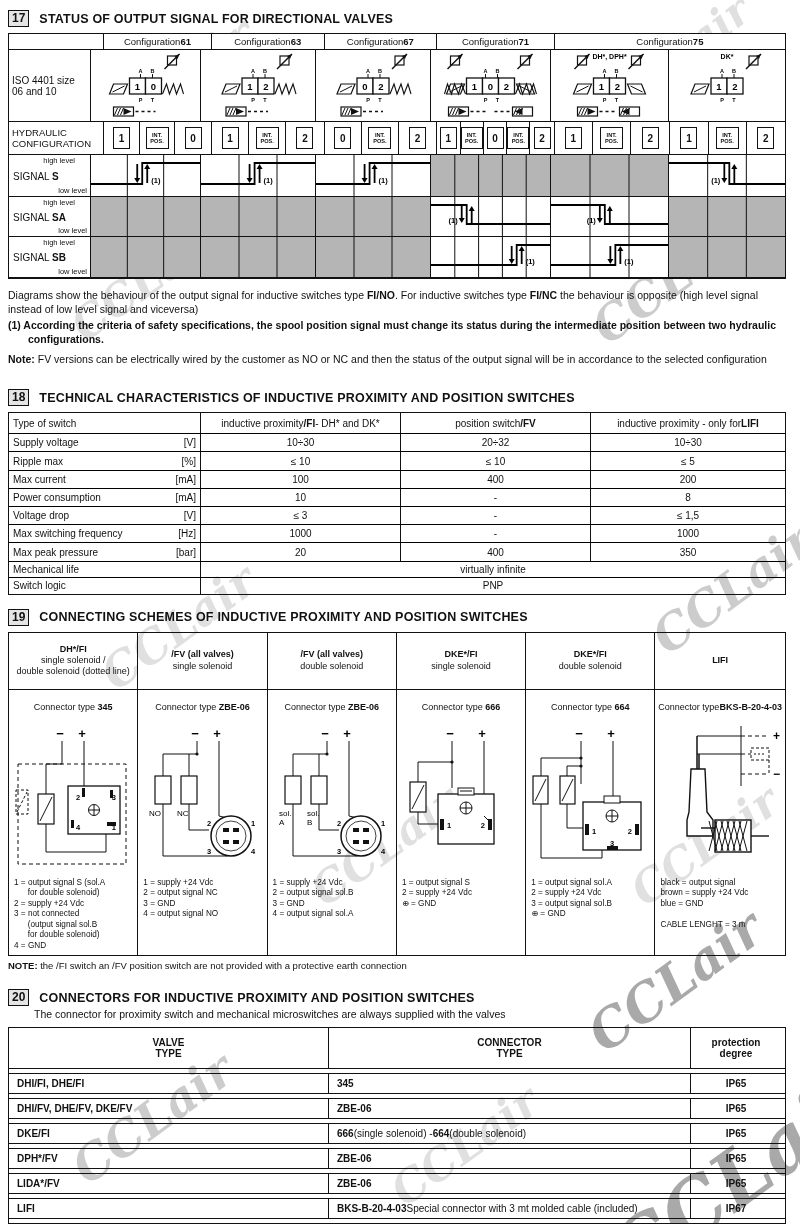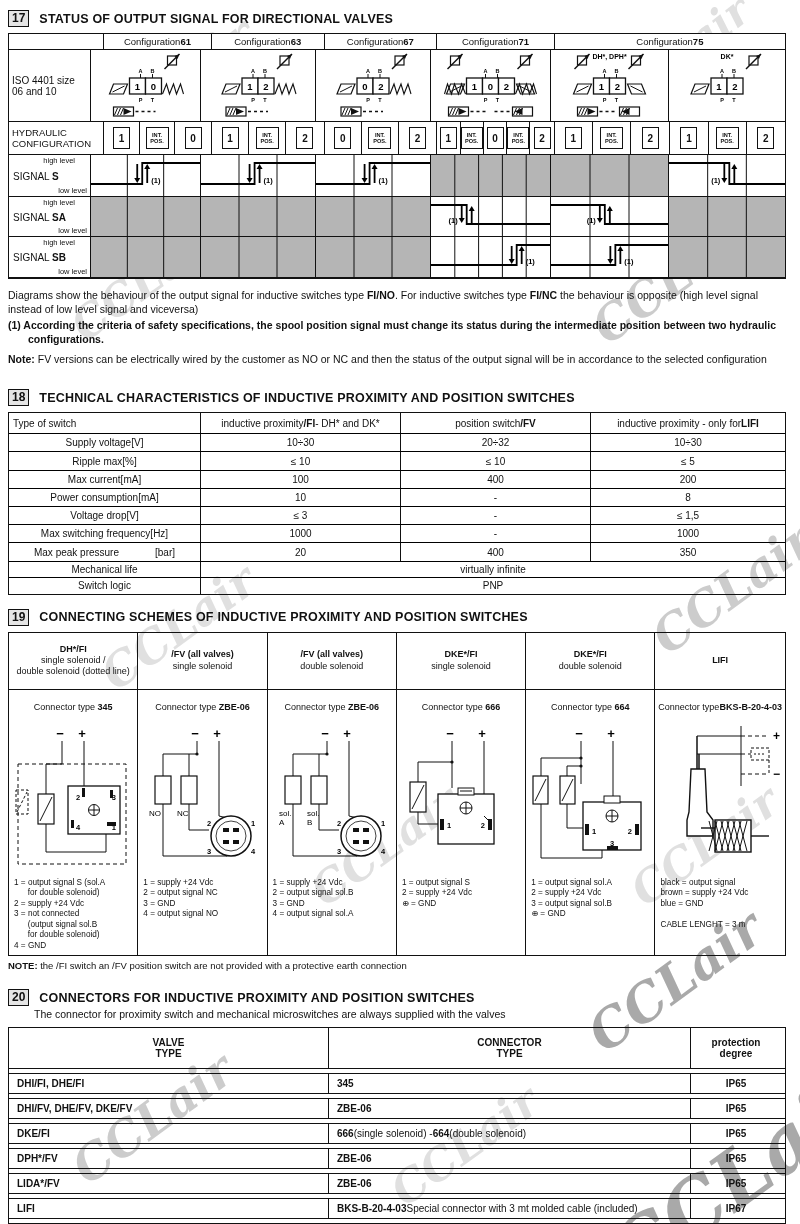--- a/index.html
+++ b/index.html
@@ -30,21 +30,21 @@
   .hydcell{display:flex;align-items:center;justify-content:center;border-right:1px solid #111;box-sizing:border-box;}
   .hydcell:last-child{border-right:none;}
   .numb{border:1.3px solid #111;width:15px;height:20px;display:flex;align-items:center;justify-content:center;font-size:10px;font-weight:bold;background:#fff;}
   .intb{border:1.3px solid #111;width:21px;height:20px;display:flex;flex-direction:column;align-items:center;justify-content:center;font-size:5.6px;font-weight:bold;line-height:1.15;background:#fff;}
   
   .t18{border:1.4px solid #111;width:776px;font-size:10px;}
   .t18 .trow{border-bottom:1px solid #000000;}
   .t18 .trow:last-child{border-bottom:none;}
   .c18{border-right:1px solid #111;box-sizing:border-box;display:flex;align-items:center;justify-content:center;padding:1px 4px;}
   .c18:last-child{border-right:none;}
-  .c18.lab{}
+  .c18.lab{justify-content:space-between;}
   
   .t19{border:1.4px solid #111;width:776px;display:flex;font-size:9px;}
   .col19{border-right:1px solid #111;box-sizing:border-box;display:flex;flex-direction:column;}
   .col19:last-child{border-right:none;}
   .h19{border-bottom:1px solid #111;min-height:52px;display:flex;flex-direction:column;align-items:center;justify-content:center;text-align:center;font-size:9px;line-height:1.25;padding:2px;}
   .ct19{min-height:30px;display:flex;align-items:center;justify-content:center;text-align:center;font-size:9px;padding:2px;}
   .dg19{height:152px;display:flex;align-items:flex-start;justify-content:center;}
   .lg19{flex:1;font-size:8.2px;line-height:1.28;padding:2px 3px 4px 5px;white-space:pre;}
   
   .t20{border:1.4px solid #111;width:776px;font-size:10px;}

